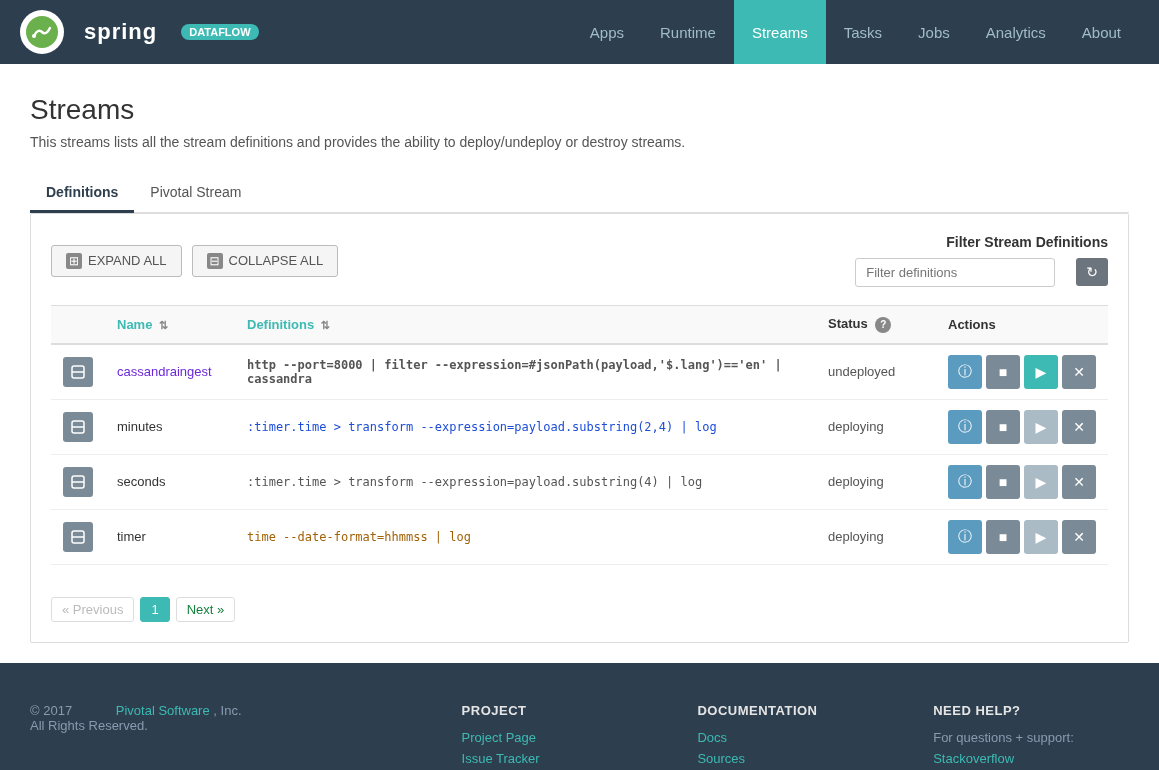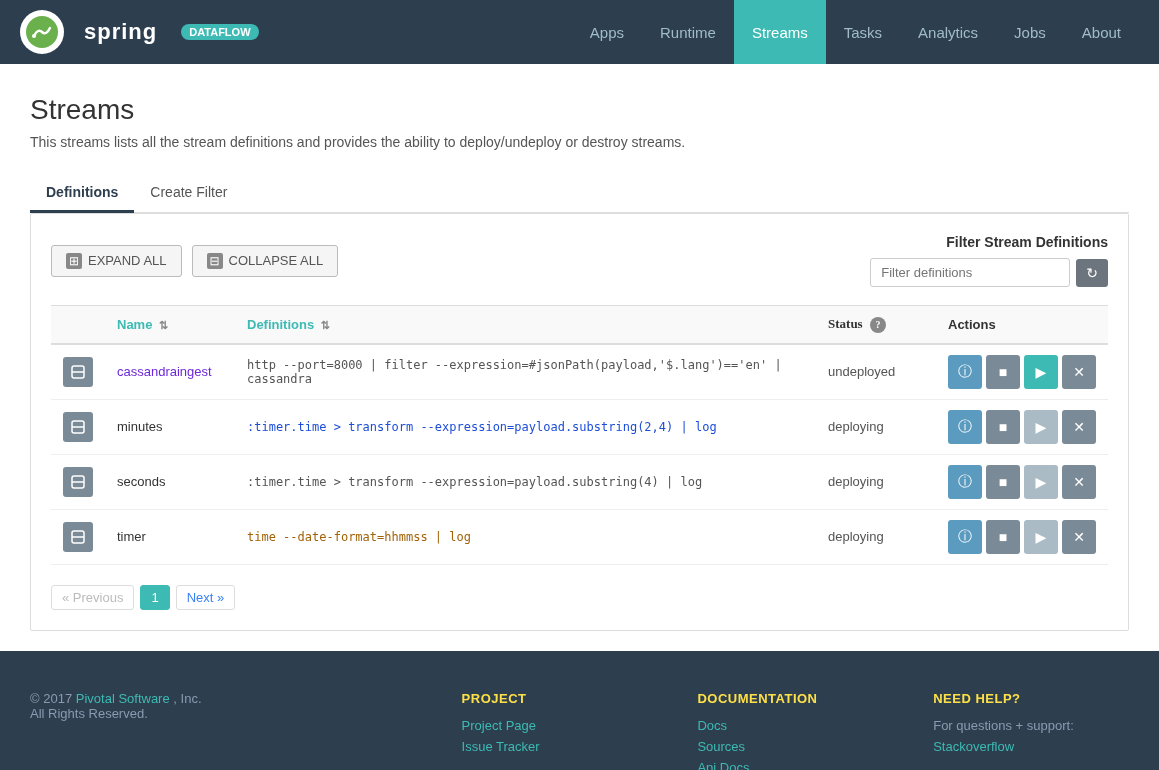--- a/index.html
+++ b/index.html
@@ -110,21 +110,21 @@
       border-radius: 2px;
     }
     .filter-section {
       margin-left: auto;
       display: flex;
       flex-direction: column;
       align-items: flex-end;
       gap: 8px;
     }
     .filter-label { font-size: 14px; font-weight: bold; color: #333; }
-    .filter-row { display: flex; gap: 6px; align-items: center; }
+    .filter-row { display: flex; gap: 21px; align-items: flex-start; }
     .filter-input {
       padding: 6px 10px;
       border: 1px solid #ccc;
       border-radius: 3px;
       font-size: 13px;
       width: 200px;
       color: #999;
     }
     .btn-refresh {
       background: #6c757d;
@@ -144,21 +144,21 @@
       text-align: left;
       border-bottom: 2px solid #ddd;
       border-top: 1px solid #ddd;
       font-size: 13px;
       font-weight: bold;
       color: #333;
     }
     th.col-check { width: 50px; }
     th.col-name { width: 130px; }
     th.col-def { }
-    th.col-status { width: 120px; font-family: Liberation Serif, serif; }
+    th.col-status { width: 120px; }
     th.col-actions { width: 170px; }
     td {
       padding: 10px 12px;
       border-bottom: 1px solid #eee;
       font-size: 13px;
       vertical-align: middle;
     }
     .sort-icon { color: #888; font-size: 11px; margin-left: 3px; }
     .teal { color: #3dbab3; }
     .help-icon {
@@ -199,50 +199,50 @@
     }
     .btn-info { background: #5a9bbf; color: #fff; }
     .btn-stop { background: #7a8a96; color: #fff; }
     .btn-play { background: #aabbc5; color: #fff; }
     .btn-play.active { background: #3dbab3; }
     .btn-delete { background: #7a8a96; color: #fff; }
 
     
     .pagination {
       display: flex; align-items: center; gap: 6px;
-      margin-top: 20px;
+      margin-top: 32px;
     }
     .page-btn {
       padding: 4px 10px;
       border: 1px solid #ddd;
       background: #fff;
       border-radius: 3px;
       cursor: pointer;
       font-size: 13px;
-      color: #3b82f6;
+      color: #15803d;
     }
     .page-btn.active {
       background: #3dbab3;
       color: #fff;
       border-color: #3dbab3;
     }
     .page-btn.disabled { color: #bbb; cursor: default; }
 
     
     .footer {
       background: #2d3e4e;
       color: #aab;
       padding: 40px 30px 30px 30px;
       margin-top: 0;
     }
     .footer-inner { display: flex; gap: 40px; }
     .footer-copy { flex: 2; color: #8a9ab0; font-size: 13px; }
-    .footer-copy a { color: #3dbab3; text-decoration: none; }
+    .footer-copy a { color: #3dbab3; text-decoration: none; margin-left: 40px; }
     .footer-section { flex: 1; }
-    .footer-heading { color: #fde047; font-size: 13px; font-weight: bold; margin-bottom: 12px; letter-spacing: 0.5px; }
+    .footer-heading { color: #e5e5e5; font-size: 13px; font-weight: bold; margin-bottom: 12px; letter-spacing: 0.5px; }
     .footer-link { display: block; color: #3dbab3; text-decoration: none; font-size: 13px; margin-bottom: 6px; }
     .footer-text { color: #8a9ab0; font-size: 13px; margin-bottom: 6px; }
   </style>
 </head>
 <body>
 
 <header class="header">
   <div class="header-logo">
     <div class="logo-circle">
       <svg viewBox="0 0 36 36" xmlns="http://www.w3.org/2000/svg">
@@ -252,33 +252,33 @@
       </svg>
     </div>
     <span class="logo-text">spring</span>
     <span class="logo-badge">DATAFLOW</span>
   </div>
   <nav class="nav">
     <a class="nav-item">Apps</a>
     <a class="nav-item">Runtime</a>
     <a class="nav-item active">Streams</a>
     <a class="nav-item">Tasks</a>
+    <a class="nav-item">Jobs</a>
     <a class="nav-item">Analytics</a>
-    <a class="nav-item">Jobs</a>
     <a class="nav-item">About</a>
   </nav>
 </header>
 
 <div class="page">
   <h1 class="page-title">Streams</h1>
   <p class="page-desc">This streams lists all the stream definitions and provides the ability to deploy/undeploy or destroy streams.</p>
 
   <div class="tabs">
     <div class="tab active">Definitions</div>
-    <div class="tab">Create Filter</div>
+    <div class="tab">Pivotal Stream</div>
   </div>
 
   <div class="card">
 
     <div class="toolbar">
       <button class="btn-toolbar">
         <span class="btn-icon-sq" style="background:#888; display:inline-flex; align-items:center; justify-content:center; color:#fff; font-size:12px;">⊞</span>
         <span>EXPAND ALL</span>
       </button>
       <button class="btn-toolbar">
@@ -320,21 +320,21 @@
       <tr>
     <td>
       <div class="row-icon">
         <svg width="16" height="16" viewBox="0 0 16 16">
                   <rect x="2" y="2" width="12" height="12" rx="2" fill="none" stroke="#fff" stroke-width="1.5"></rect>
                   <line x1="2" y1="8" x2="14" y2="8" stroke="#fff" stroke-width="1.5"></line>
                 </svg>
       </div>
     </td>
     <td style="color:#6d28d9; font-weight:normal;">cassandraingest</td>
-    <td style="color:#555; font-size:12px; font-family: monospace;">http --port=8000 | filter --expression=#jsonPath(payload,'$.lang')=='en' | cassandra</td>
+    <td style="color:#555; font-size:12px; font-family: monospace; font-weight: bold;">http --port=8000 | filter --expression=#jsonPath(payload,'$.lang')=='en' | cassandra</td>
     <td class="status-undeployed">undeployed</td>
     <td>
       <div class="action-btns">
         <button class="action-btn btn-info" title="Info">ⓘ</button>
         <button class="action-btn btn-stop" title="Stop">■</button>
         <button class="action-btn btn-play active" title="Deploy">▶</button>
         <button class="action-btn btn-delete" title="Delete">✕</button>
       </div>
     </td>
   </tr>

